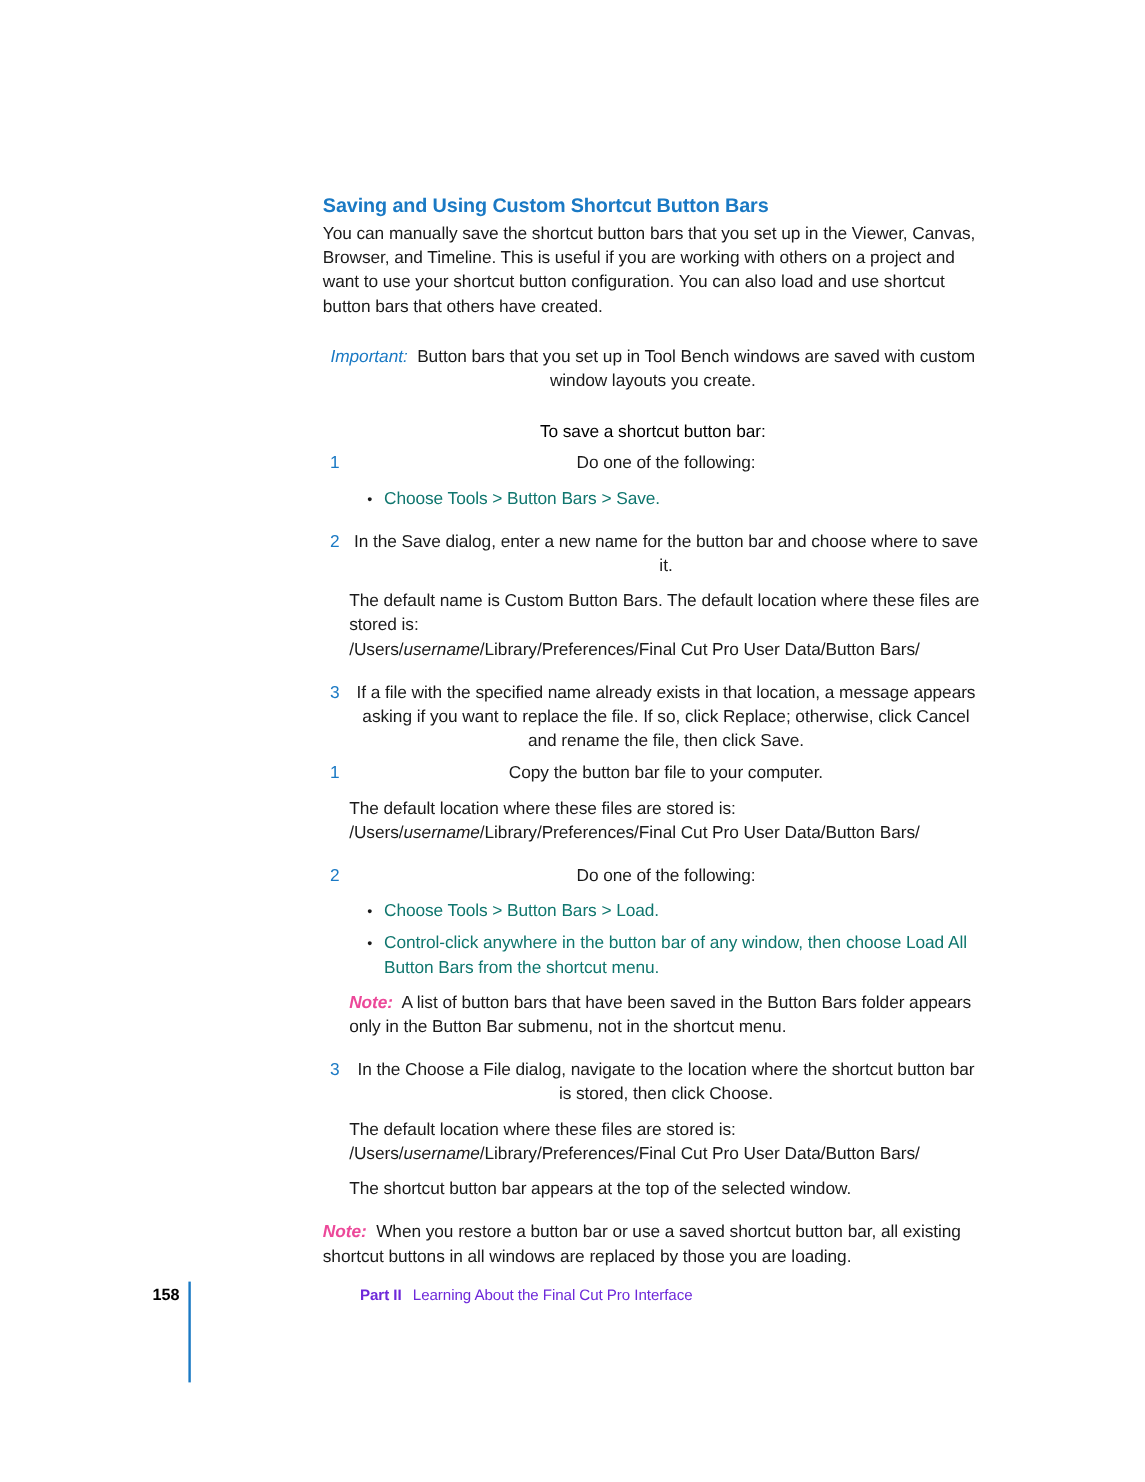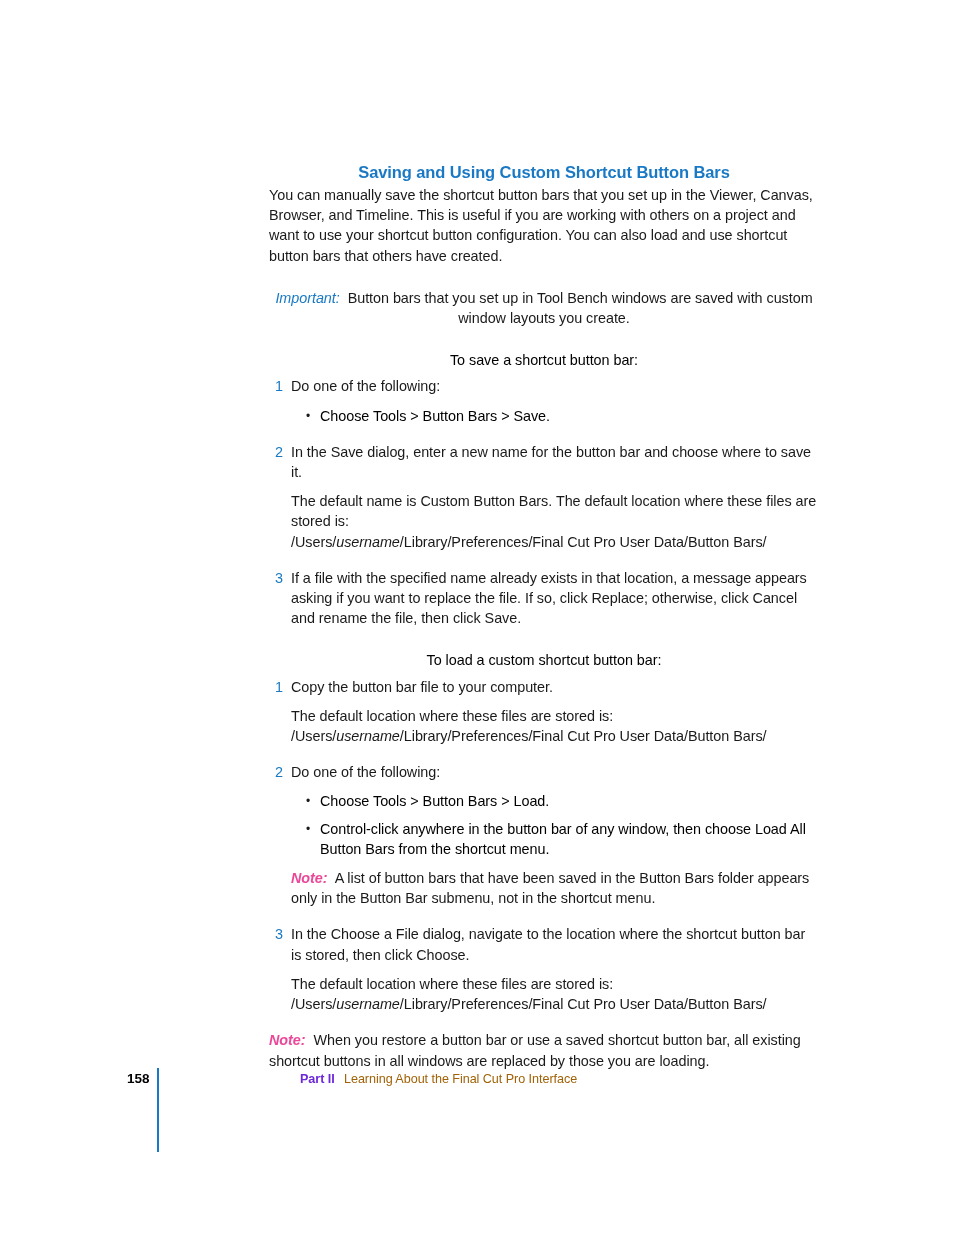--- a/index.html
+++ b/index.html
@@ -32,21 +32,20 @@
     width: 550px;
   }
 
   .section-heading {
     color: #1a79c4;
     font-size: 16.5px;
     font-weight: bold;
     line-height: 21px;
     letter-spacing: -0.1px;
     margin: 0 0 2px 0;
-    text-align: center;
   }
 
   p.body {
     font-size: 14.4px;
     line-height: 20.2px;
     margin: 0;
     letter-spacing: -0.05px;
     color: #1a1a1a;
   }
 
@@ -90,40 +89,41 @@
     color: #1a79c4;
     font-size: 14.4px;
     line-height: 20.2px;
     font-weight: normal;
   }
   .step-text {
     font-size: 14.4px;
     line-height: 20.2px;
     color: #1a1a1a;
     letter-spacing: -0.05px;
+    text-align: center;
   }
   .step-cont {
     font-size: 14.4px;
     line-height: 20.2px;
     color: #1a1a1a;
     letter-spacing: -0.05px;
     margin-top: 9px;
   }
 
   
   .bullets {
     margin-top: 9px;
     padding-left: 15px;
   }
   .bullet {
     position: relative;
     padding-left: 14px;
     font-size: 14.4px;
     line-height: 20.2px;
-    color: #000000;
+    color: #0f766e;
     letter-spacing: -0.05px;
     margin-top: 7px;
   }
   .bullet:first-child { margin-top: 0; }
   .bullet::before {
     content: "\2022";
     position: absolute;
     left: 0;
     top: 0;
     font-size: 12px;
@@ -169,21 +169,21 @@
     font-weight: bold;
     color: #6d28d9;
     line-height: 17px;
     letter-spacing: -0.05px;
   }
   .footer-title {
     position: absolute;
     left: 313px;
     top: 9px;
     font-size: 12.6px;
-    color: #a16207;
+    color: #6d28d9;
     line-height: 17px;
     letter-spacing: -0.05px;
   }
 </style>
 </head>
 <body>
 
 <div class="page">
 
   <div class="content">
@@ -211,21 +211,20 @@
         <span>The default name is Custom Button Bars. The default location where these files are stored is:</span><br>
         <span>/Users/</span><em class="var">username</em><span>/Library/Preferences/Final Cut Pro User Data/Button Bars/</span>
       </div>
     </div>
 
     <div class="step gap-md">
       <span class="step-num">3</span>
       <div class="step-text">If a file with the specified name already exists in that location, a message appears asking if you want to replace the file. If so, click Replace; otherwise, click Cancel and rename the file, then click Save.</div>
     </div>
 
-    <p class="sub-heading gap-lg">To load a custom shortcut button bar:</p>
 
     <div class="step">
       <span class="step-num">1</span>
       <div class="step-text">Copy the button bar file to your computer.</div>
       <div class="step-cont">
         <span>The default location where these files are stored is:</span><br>
         <span>/Users/</span><em class="var">username</em><span>/Library/Preferences/Final Cut Pro User Data/Button Bars/</span>
       </div>
     </div>
 
@@ -239,20 +238,21 @@
       <div class="step-cont"><span class="lead-note">Note:</span><span>&nbsp; </span><span>A list of button bars that have been saved in the Button Bars folder appears only in the Button Bar submenu, not in the shortcut menu.</span></div>
     </div>
 
     <div class="step gap-md">
       <span class="step-num">3</span>
       <div class="step-text">In the Choose a File dialog, navigate to the location where the shortcut button bar is stored, then click Choose.</div>
       <div class="step-cont">
         <span>The default location where these files are stored is:</span><br>
         <span>/Users/</span><em class="var">username</em><span>/Library/Preferences/Final Cut Pro User Data/Button Bars/</span>
       </div>
+      <div class="step-cont">The shortcut button bar appears at the top of the selected window.</div>
     </div>
 
     <p class="body gap-md"><span class="lead-note">Note:</span><span>&nbsp; </span><span>When you restore a button bar or use a saved shortcut button bar, all existing shortcut buttons in all windows are replaced by those you are loading.</span></p>
 
   </div>
 
   <div class="footer">
     <div class="folio">158</div>
     <div class="folio-rule"></div>
     <div class="footer-part">Part II</div>

